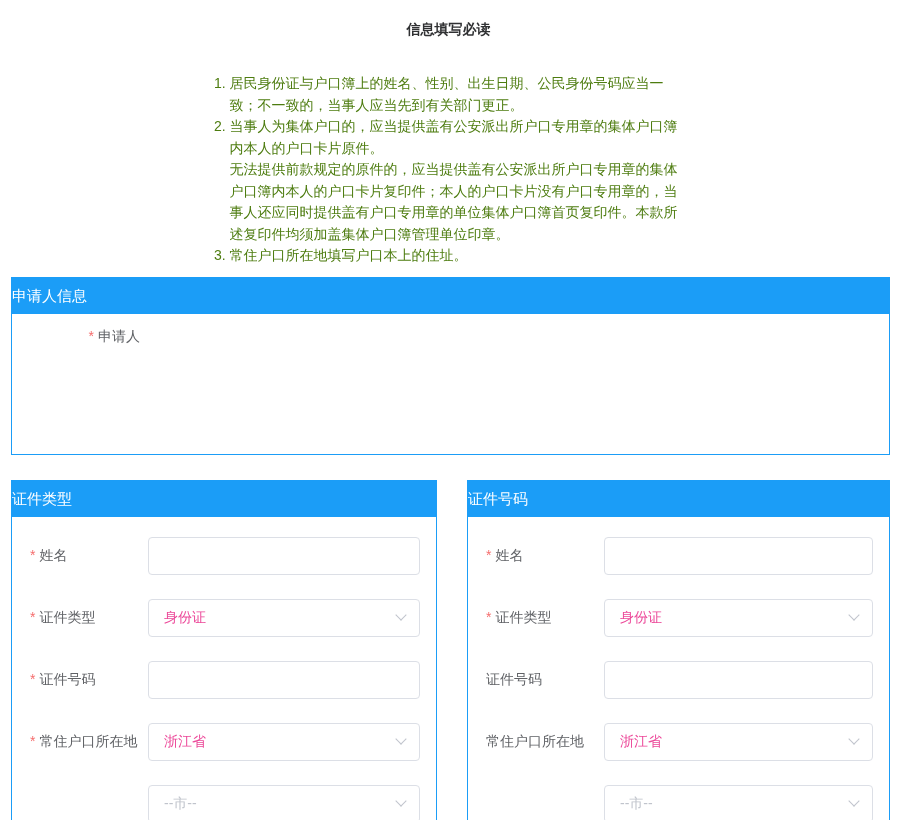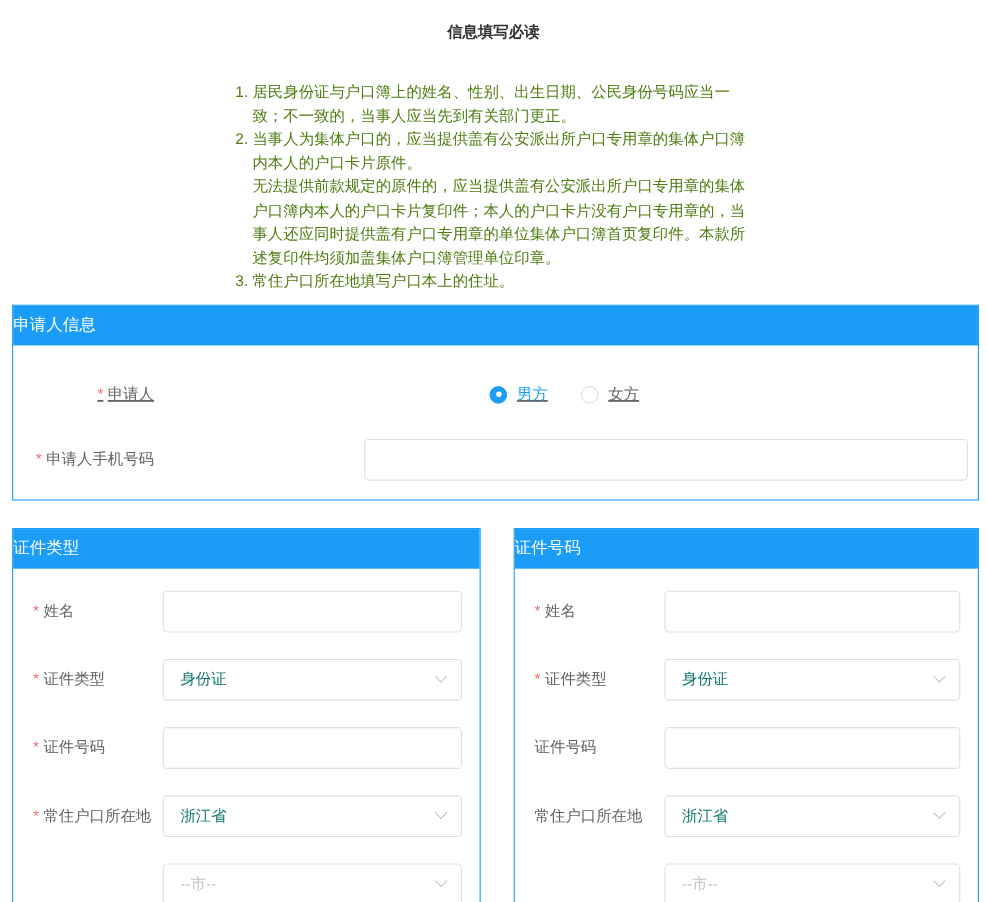--- a/index.html
+++ b/index.html
@@ -25,21 +25,21 @@
 
   .box { border: 1px solid #1b9df7; background: #fff; }
   .sec-header {
     height: 36px; line-height: 36px;
     background: #1b9df7; color: #ffffff;
     font-size: 15px;
   }
 
   .applicant { margin: 10px 7px 0 11px; height: 178px; }
   .row { display: flex; align-items: center; }
-  .row-applicant { margin-top: 32px; height: 26px; text-decoration: underline; }
+  .row-applicant { margin-top: 10px; height: 26px; }
   .row-phone { margin-top: 27px; }
   .label {
     width: 128px; text-align: right;
     font-size: 14px; color: #606266; flex-shrink: 0;
   }
   .req { color: #f56c6c; margin-right: 4px; font-size: 14px; }
   .req:empty { margin-right: 0; }
 
   .radio-group { margin-left: 305px; display: flex; align-items: center; }
   .radio { display: flex; align-items: center; cursor: pointer; margin-right: 30px; }
@@ -68,21 +68,21 @@
   .p-row { display: flex; align-items: center; margin: 0 16px 24px 18px; }
   .p-label { width: 118px; font-size: 14px; color: #606266; flex-shrink: 0; }
   .p-control { flex: 1; }
 
   .select {
     position: relative; height: 38px;
     border: 1px solid #dcdfe6; border-radius: 4px; background: #fff;
     display: flex; align-items: center;
     padding: 0 30px 0 15px; cursor: pointer;
   }
-  .select-value { font-size: 14px; color: #0f766e; }
+  .select-value { font-size: 14px; color: #ec4899; }
   .select-value.placeholder { color: #c0c4cc; }
   .chevron-down-icon {
     position: absolute; right: 14px; top: 50%;
     width: 8px; height: 8px; margin-top: -7px;
     border-right: 1.5px solid #c0c4cc; border-bottom: 1.5px solid #c0c4cc;
     transform: rotate(45deg);
   }
 </style>
 </head>
 <body>
@@ -102,40 +102,22 @@
   </li>
 </ol>
 
 <section class="box applicant">
   <div class="sec-header">申请人信息</div>
 
   <div class="row row-applicant">
     <div class="label">
       <span class="req">*</span><span>申请人</span>
     </div>
-    <div class="radio-group">
-      <label class="radio">
-        <span class="radio-circle checked">
-            <span class="radio-dot"></span>
-          </span>
-        <span class="radio-label blue">男方</span>
-      </label>
-      <label class="radio">
-        <span class="radio-circle"></span>
-        <span class="radio-label">女方</span>
-      </label>
-    </div>
   </div>
 
-  <div class="row row-phone">
-    <div class="label">
-      <span class="req">*</span><span>申请人手机号码</span>
-    </div>
-    <input class="text-input phone" type="text" value="" style="">
-  </div>
 </section>
 
 <div class="two-col">
 
   <section class="box person">
     <div class="sec-header">证件类型</div>
     <div class="p-rows">
       <div class="p-row">
         <div class="p-label"><span class="req">*</span><span>姓名</span></div>
         <input class="text-input p-control" type="text" value="" style="">

